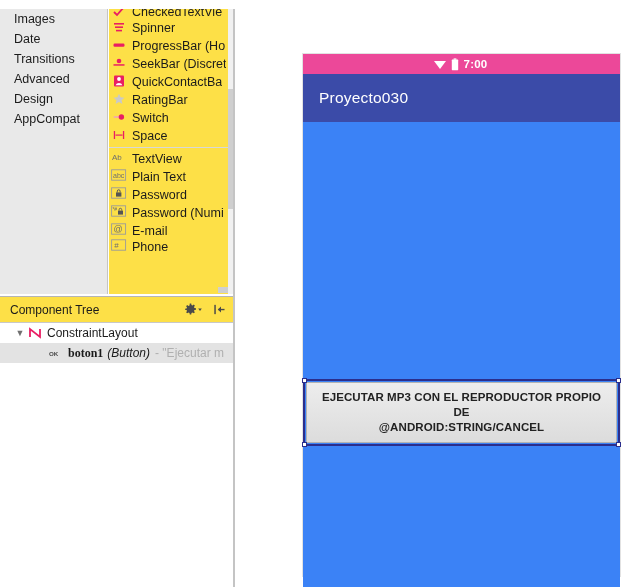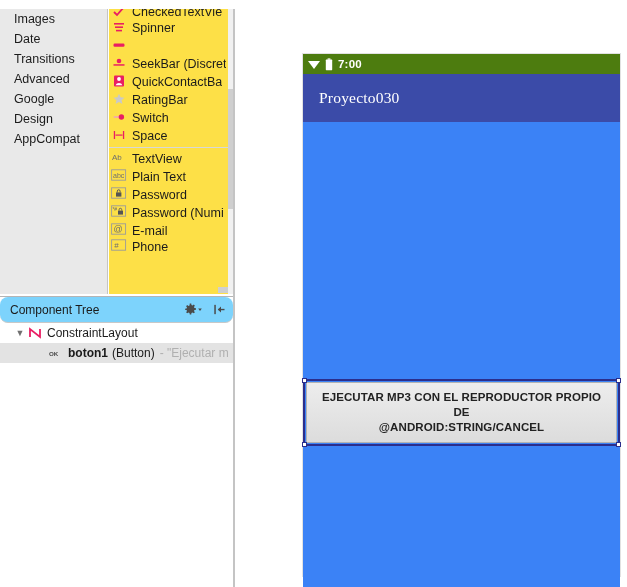--- a/index.html
+++ b/index.html
@@ -100,25 +100,24 @@
     position: absolute;
     left: 0; top: 287px;
     width: 233px; height: 300px;
     background: #ffffff;
     border-top: 1px solid #b5b5b5;
     box-sizing: border-box;
   }
   #ct-header {
     position: relative;
     height: 25px;
-    background: #7dd3fc;
+    background: #fde047;
     border-bottom: 1px solid #c8c8c8;
     display: flex;
     align-items: center;
-    border-radius: 8px;
   }
   #ct-title {
     font-size: 12px;
     color: #1b1b1b;
     padding-left: 10px;
   }
   #ct-tools {
     position: absolute;
     right: 6px; top: 0;
     height: 25px;
@@ -144,22 +143,22 @@
   .tree-arrow {
     width: 12px; min-width:12px;
     display: flex; align-items: center; justify-content: center;
     color: #707070;
   }
   .tree-icon {
     width: 18px; min-width: 18px;
     display: flex; align-items: center; justify-content: center;
     margin-right: 3px;
   }
-  .node-bold { font-weight: bold; }
-  .node-type { color: #1b1b1b; margin-left: 4px; }
+  .node-bold { font-weight: bold; font-family: Liberation Serif, serif; }
+  .node-type { color: #1b1b1b; margin-left: 4px; font-style: italic; }
   .node-desc {
     color: #b0b0b0;
     margin-left: 5px;
     overflow: hidden;
   }
 
   
   #v-splitter {
     position: absolute;
     left: 233px; top: 0;
@@ -176,43 +175,42 @@
   }
   #device {
     position: absolute;
     left: 68px; top: 45px;
     width: 317px; height: 522px;
     background: #fafafa;
     box-shadow: 0 0 0 1px #e2e2e2;
   }
   #status-bar {
     height: 20px;
-    background: #4d7c0f;
-    display: flex;
-    align-items: center;
-    justify-content: flex-start;
+    background: #ec4899;
+    display: flex;
+    align-items: center;
+    justify-content: center;
     padding-right: 7px;
     box-sizing: border-box;
   }
   #status-bar .sb-icon { margin-left: 4px; display:flex; align-items:center; }
   #clock {
     color: #ffffff;
     font-size: 11.5px;
     font-weight: bold;
     margin-left: 5px;
     letter-spacing: 0.2px;
   }
   #action-bar {
     height: 48px;
     background: #3b4ba8;
     display: flex;
     align-items: center;
     padding-left: 16px;
     box-sizing: border-box;
-    font-family: Liberation Serif, serif;
   }
   #app-title {
     color: #ffffff;
     font-size: 15.5px;
     letter-spacing: 0.2px;
   }
   #app-canvas {
     position: relative;
     height: 503px;
     background: #3b82f6;
@@ -264,21 +262,20 @@
 </head>
 <body>
 
 <div id="root">
 
   <div id="palette-categories">
     <div class="cat-item"><span>Images</span></div>
     <div class="cat-item"><span>Date</span></div>
     <div class="cat-item"><span>Transitions</span></div>
     <div class="cat-item"><span>Advanced</span></div>
-    <div class="cat-item"><span>Google</span></div>
     <div class="cat-item"><span>Design</span></div>
     <div class="cat-item"><span>AppCompat</span></div>
   </div>
 
   <div id="palette-items">
 
     <div class="wi" style="height:14px;line-height:14px;margin-top:-4px;">
       <span class="ic">
         <svg width="14" height="14" viewBox="0 0 14 14">
             <path d="M2 8 L5 11 L12 3" stroke="#e91e63" stroke-width="1.8" fill="none"></path>
@@ -298,20 +295,21 @@
       <span class="lbl">Spinner</span>
     </div>
 
 
     <div class="wi">
       <span class="ic">
         <svg width="14" height="14" viewBox="0 0 14 14">
             <rect x="1.5" y="5.5" width="11" height="3.2" rx="1.2" fill="#e91e63"></rect>
           </svg>
       </span>
+      <span class="lbl">ProgressBar (Ho</span>
     </div>
 
 
     <div class="wi">
       <span class="ic">
         <svg width="14" height="14" viewBox="0 0 14 14">
           <rect x="1.5" y="8.2" width="11" height="1.5" fill="#e91e63"></rect>
           <circle cx="7" cy="5" r="2.3" fill="#e91e63"></circle>
         </svg>
       </span>

